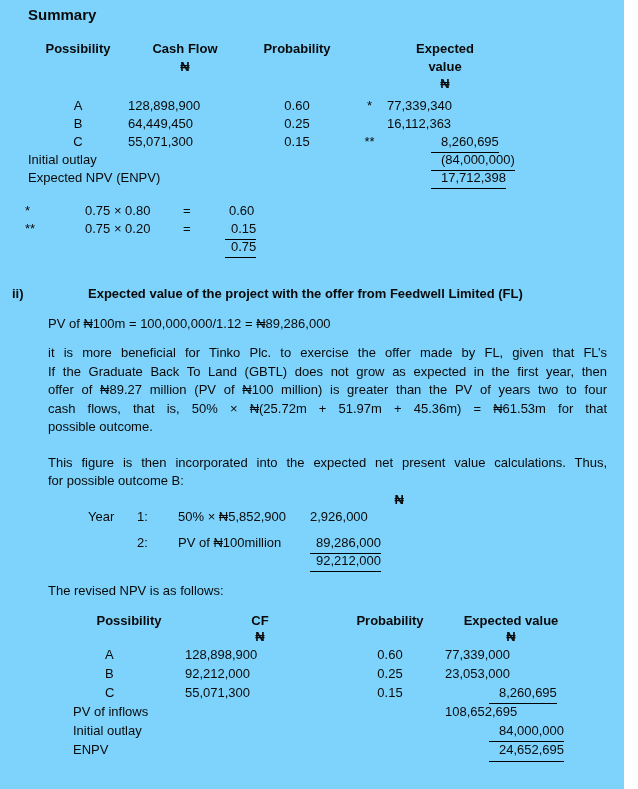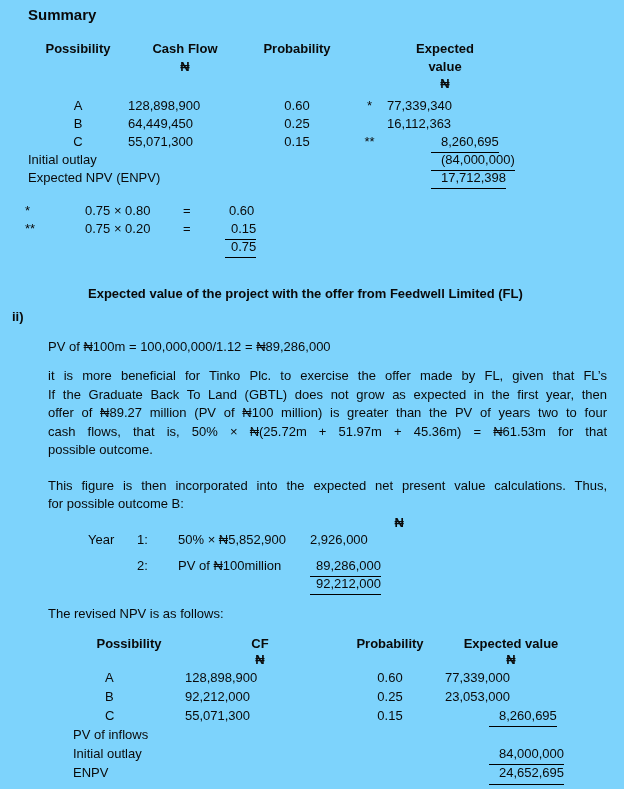--- a/index.html
+++ b/index.html
@@ -9,21 +9,21 @@
     background:#7dd3fc;
     color:#0a0a0a;
     font-family:"Liberation Sans","DejaVu Sans",sans-serif;
     font-size:13px;
     overflow:hidden;
   }
   .bold{font-weight:bold;}
   
   .summary-h{margin:6px 0 0 28px;font-size:15px;line-height:18px;font-weight:bold;}
   .sec-head{display:flex;margin:29px 0 0 12px;line-height:18px;}
-  .sec-num{width:36px;font-weight:bold;margin-top:23px;}
+  .sec-num{width:36px;font-weight:bold;}
   .sec-title{font-weight:bold;padding-left:40px;}
   
   .h16{height:16px;line-height:16px;}
   .h17{height:17px;line-height:17px;}
   .h18{height:18px;line-height:18px;}
   .h19{height:19px;line-height:19px;}
   .h20{height:20px;line-height:20px;}
   .gap5{height:5px;}
   .gap8{height:8px;}
   .c{text-align:center;}
@@ -223,20 +223,21 @@
       <div class="r">23,053,000</div>
     </div>
     <div class="t2row h19">
       <div class="t2-letter">C</div>
       <div class="r">55,071,300</div>
       <div class="c">0.15</div>
       <div class="r"><span class="ul">8,260,695</span></div>
     </div>
     <div class="t2row h19">
       <div class="sp3 l">PV of inflows</div>
+      <div class="r">108,652,695</div>
     </div>
     <div class="t2row h19">
       <div class="sp3 l">Initial outlay</div>
       <div class="r"><span class="ul">84,000,000</span></div>
     </div>
     <div class="t2row h20">
       <div class="sp3 l">ENPV</div>
       <div class="r"><span class="ul">24,652,695</span></div>
     </div>
   </div>

